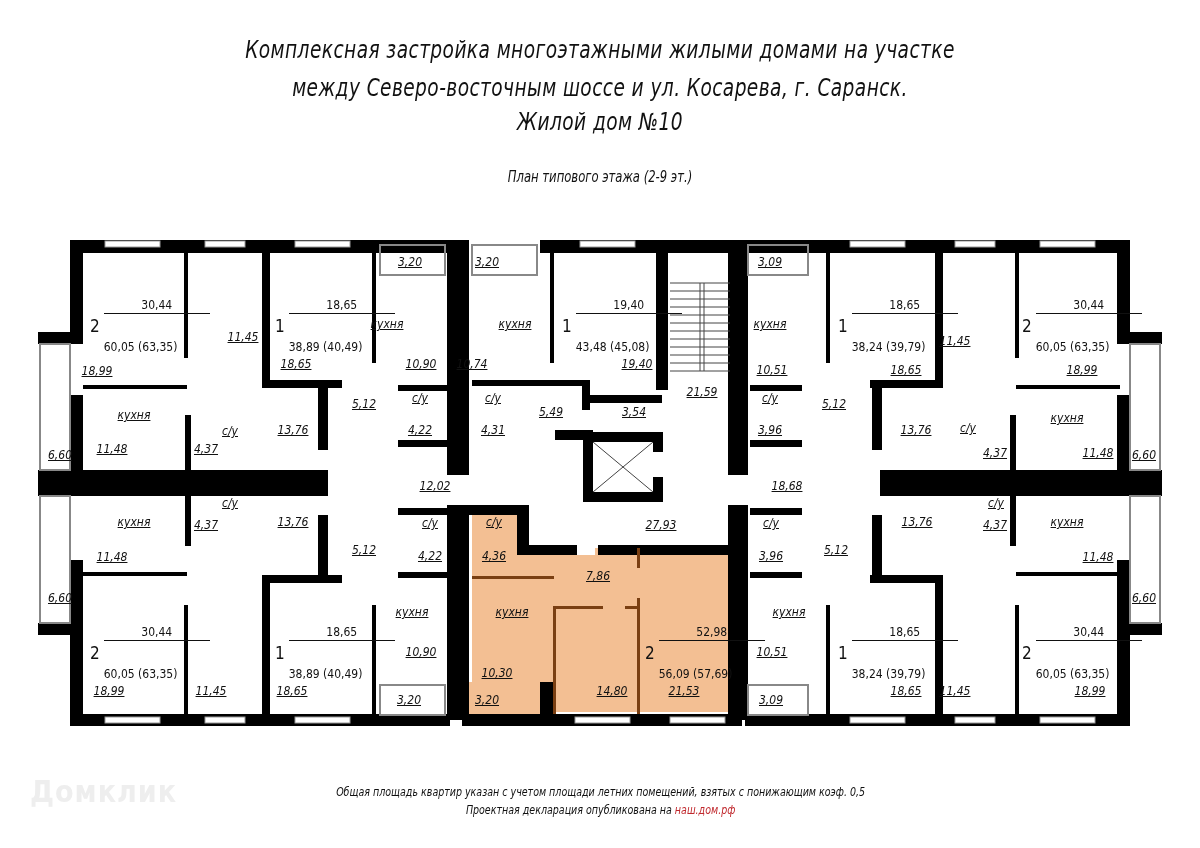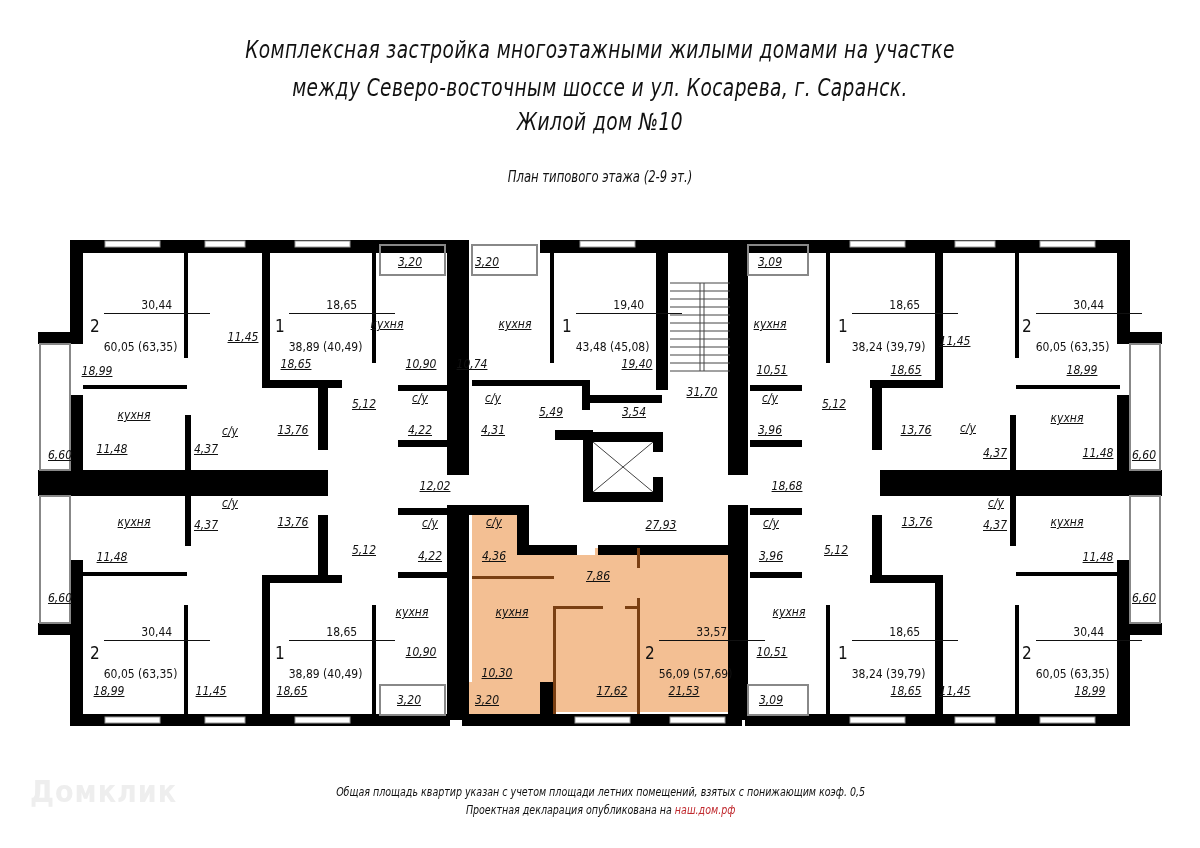--- a/index.html
+++ b/index.html
@@ -227,21 +227,21 @@
 <div class="apt" style="left:275px;top:625px">
   <span class="rooms">1</span>
   <span class="frac">
       <span class="num">18,65</span>
       <span class="den">38,89 (40,49)</span>
     </span>
 </div>
 <div class="apt" style="left:645px;top:625px">
   <span class="rooms">2</span>
   <span class="frac">
-      <span class="num">33,57</span>
+      <span class="num">52,98</span>
       <span class="den">56,09 (57,69)</span>
     </span>
 </div>
 <div class="apt" style="left:838px;top:625px">
   <span class="rooms">1</span>
   <span class="frac">
       <span class="num">18,65</span>
       <span class="den">38,24 (39,79)</span>
     </span>
 </div>
@@ -268,21 +268,21 @@
     <div class="lbl" style="left: 472px; top: 357px;">10,74</div>
     <div class="lbl" style="left: 637px; top: 357px;">19,40</div>
     <div class="lbl" style="left: 772px; top: 363px;">10,51</div>
     <div class="lbl" style="left: 906px; top: 363px;">18,65</div>
     <div class="lbl" style="left: 1082px; top: 363px;">18,99</div>
     <div class="lbl" style="left: 364px; top: 397px;">5,12</div>
     <div class="lbl" style="left: 420px; top: 391px;">с/у</div>
     <div class="lbl" style="left: 493px; top: 391px;">с/у</div>
     <div class="lbl" style="left: 551px; top: 405px;">5,49</div>
     <div class="lbl" style="left: 634px; top: 405px;">3,54</div>
-    <div class="lbl" style="left: 702px; top: 385px;">31,70</div>
+    <div class="lbl" style="left: 702px; top: 385px;">21,59</div>
     <div class="lbl" style="left: 770px; top: 391px;">с/у</div>
     <div class="lbl" style="left: 834px; top: 397px;">5,12</div>
     <div class="lbl" style="left: 134px; top: 408px;">кухня</div>
     <div class="lbl" style="left: 230px; top: 424px;">с/у</div>
     <div class="lbl" style="left: 293px; top: 423px;">13,76</div>
     <div class="lbl" style="left: 420px; top: 423px;">4,22</div>
     <div class="lbl" style="left: 493px; top: 423px;">4,31</div>
     <div class="lbl" style="left: 770px; top: 423px;">3,96</div>
     <div class="lbl" style="left: 916px; top: 423px;">13,76</div>
     <div class="lbl" style="left: 968px; top: 421px;">с/у</div>
@@ -321,21 +321,21 @@
     <div class="lbl" style="left: 512px; top: 605px;">кухня</div>
     <div class="lbl" style="left: 789px; top: 605px;">кухня</div>
     <div class="lbl" style="left: 421px; top: 645px;">10,90</div>
     <div class="lbl" style="left: 497px; top: 666px;">10,30</div>
     <div class="lbl" style="left: 772px; top: 645px;">10,51</div>
     <div class="lbl" style="left: 109px; top: 684px;">18,99</div>
     <div class="lbl" style="left: 211px; top: 684px;">11,45</div>
     <div class="lbl" style="left: 292px; top: 684px;">18,65</div>
     <div class="lbl" style="left: 409px; top: 693px;">3,20</div>
     <div class="lbl" style="left: 487px; top: 693px;">3,20</div>
-    <div class="lbl" style="left: 612px; top: 684px;">17,62</div>
+    <div class="lbl" style="left: 612px; top: 684px;">14,80</div>
     <div class="lbl" style="left: 684px; top: 684px;">21,53</div>
     <div class="lbl" style="left: 771px; top: 693px;">3,09</div>
     <div class="lbl" style="left: 906px; top: 684px;">18,65</div>
     <div class="lbl" style="left: 955px; top: 684px;">11,45</div>
     <div class="lbl" style="left: 1090px; top: 684px;">18,99</div>
   </div>
 
 <div class="logo">Домклик</div>
 <div class="footer f1">Общая площадь квартир указан с учетом площади летних помещений, взятых с понижающим коэф. 0,5</div>
 <div class="footer f2">

